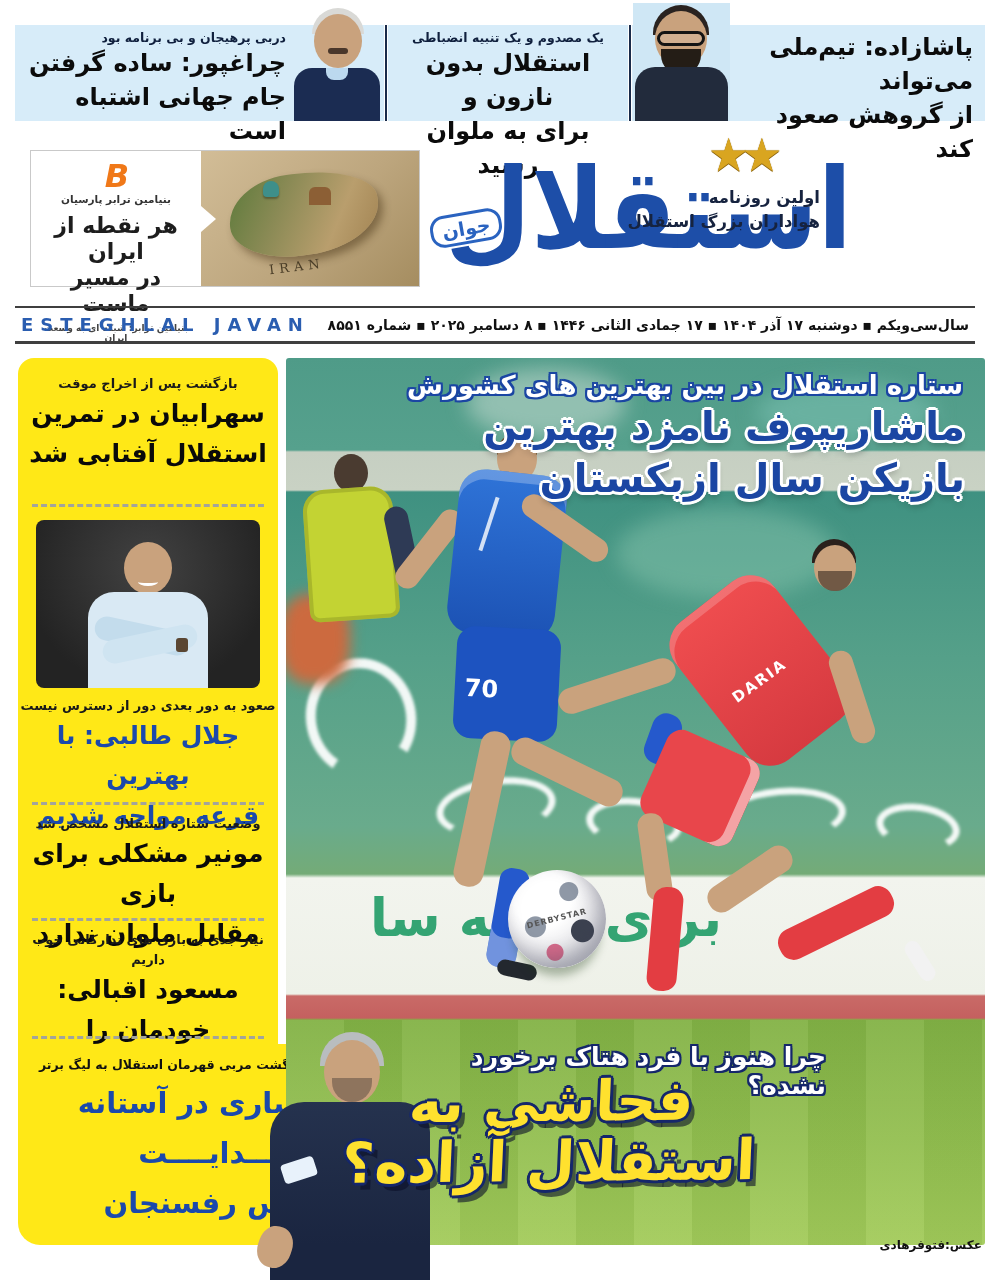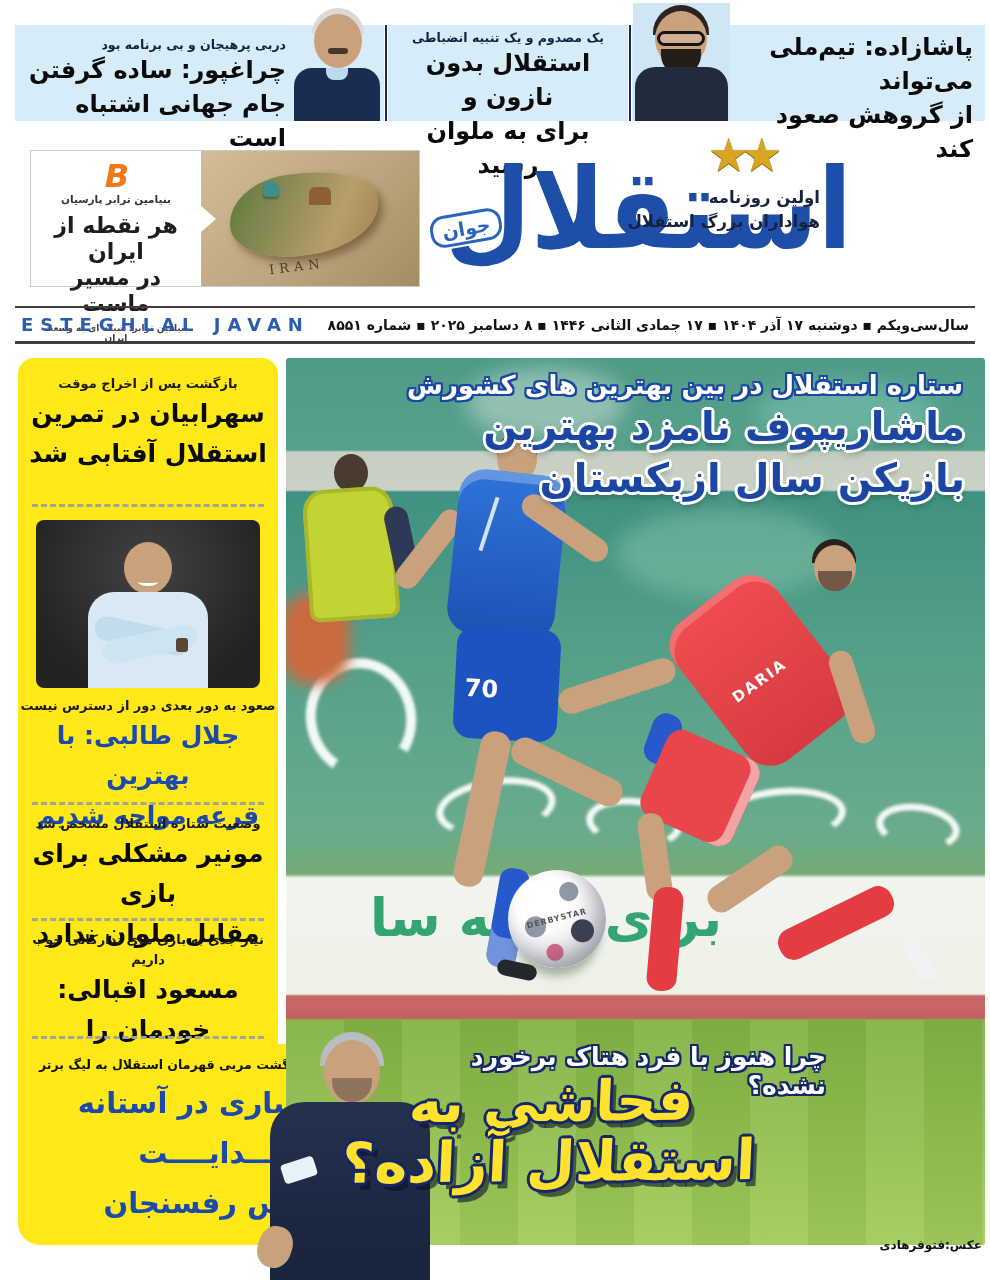--- a/index.html
+++ b/index.html
@@ -4,21 +4,21 @@
 <style>
   * { margin:0; padding:0; box-sizing:border-box; }
   html,body { background:#ffffff; }
   body { font-family:"DejaVu Sans","Liberation Sans",sans-serif; }
   .page { position:relative; width:990px; height:1280px; background:#fff; overflow:hidden; margin:0 auto; }
 
   
   .tblock { position:absolute; top:25px; height:96px; background:#d7ecf9; direction:rtl; }
   .tb-right { left:632px; width:353px; padding:5px 12px 0 104px; text-align:right; }
   .tb-mid   { left:388px; width:240px; padding:5px 6px 0;  text-align:center; }
-  .tb-left  { left:15px;  width:369px; padding:12px 98px 0 12px; text-align:right; }
+  .tb-left  { left:15px;  width:369px; padding:5px 98px 0 12px; text-align:right; }
   .tkicker { font-size:12.5px; font-weight:bold; color:#10203e; line-height:16px; }
   .thead   { font-size:24px; font-weight:900; color:#0b0b0b; line-height:34px; letter-spacing:-0.5px; }
   .vline { position:absolute; top:25px; height:96px; width:2px; background:#1a2b4a; }
 
   .portrait { position:absolute; overflow:hidden; }
   .pp { position:absolute; }
   .skin { background:#c9a27d; }
 
   
   .pt-pasha { left:633px; top:3px; width:97px; height:118px; background:#cfe7f5; }

